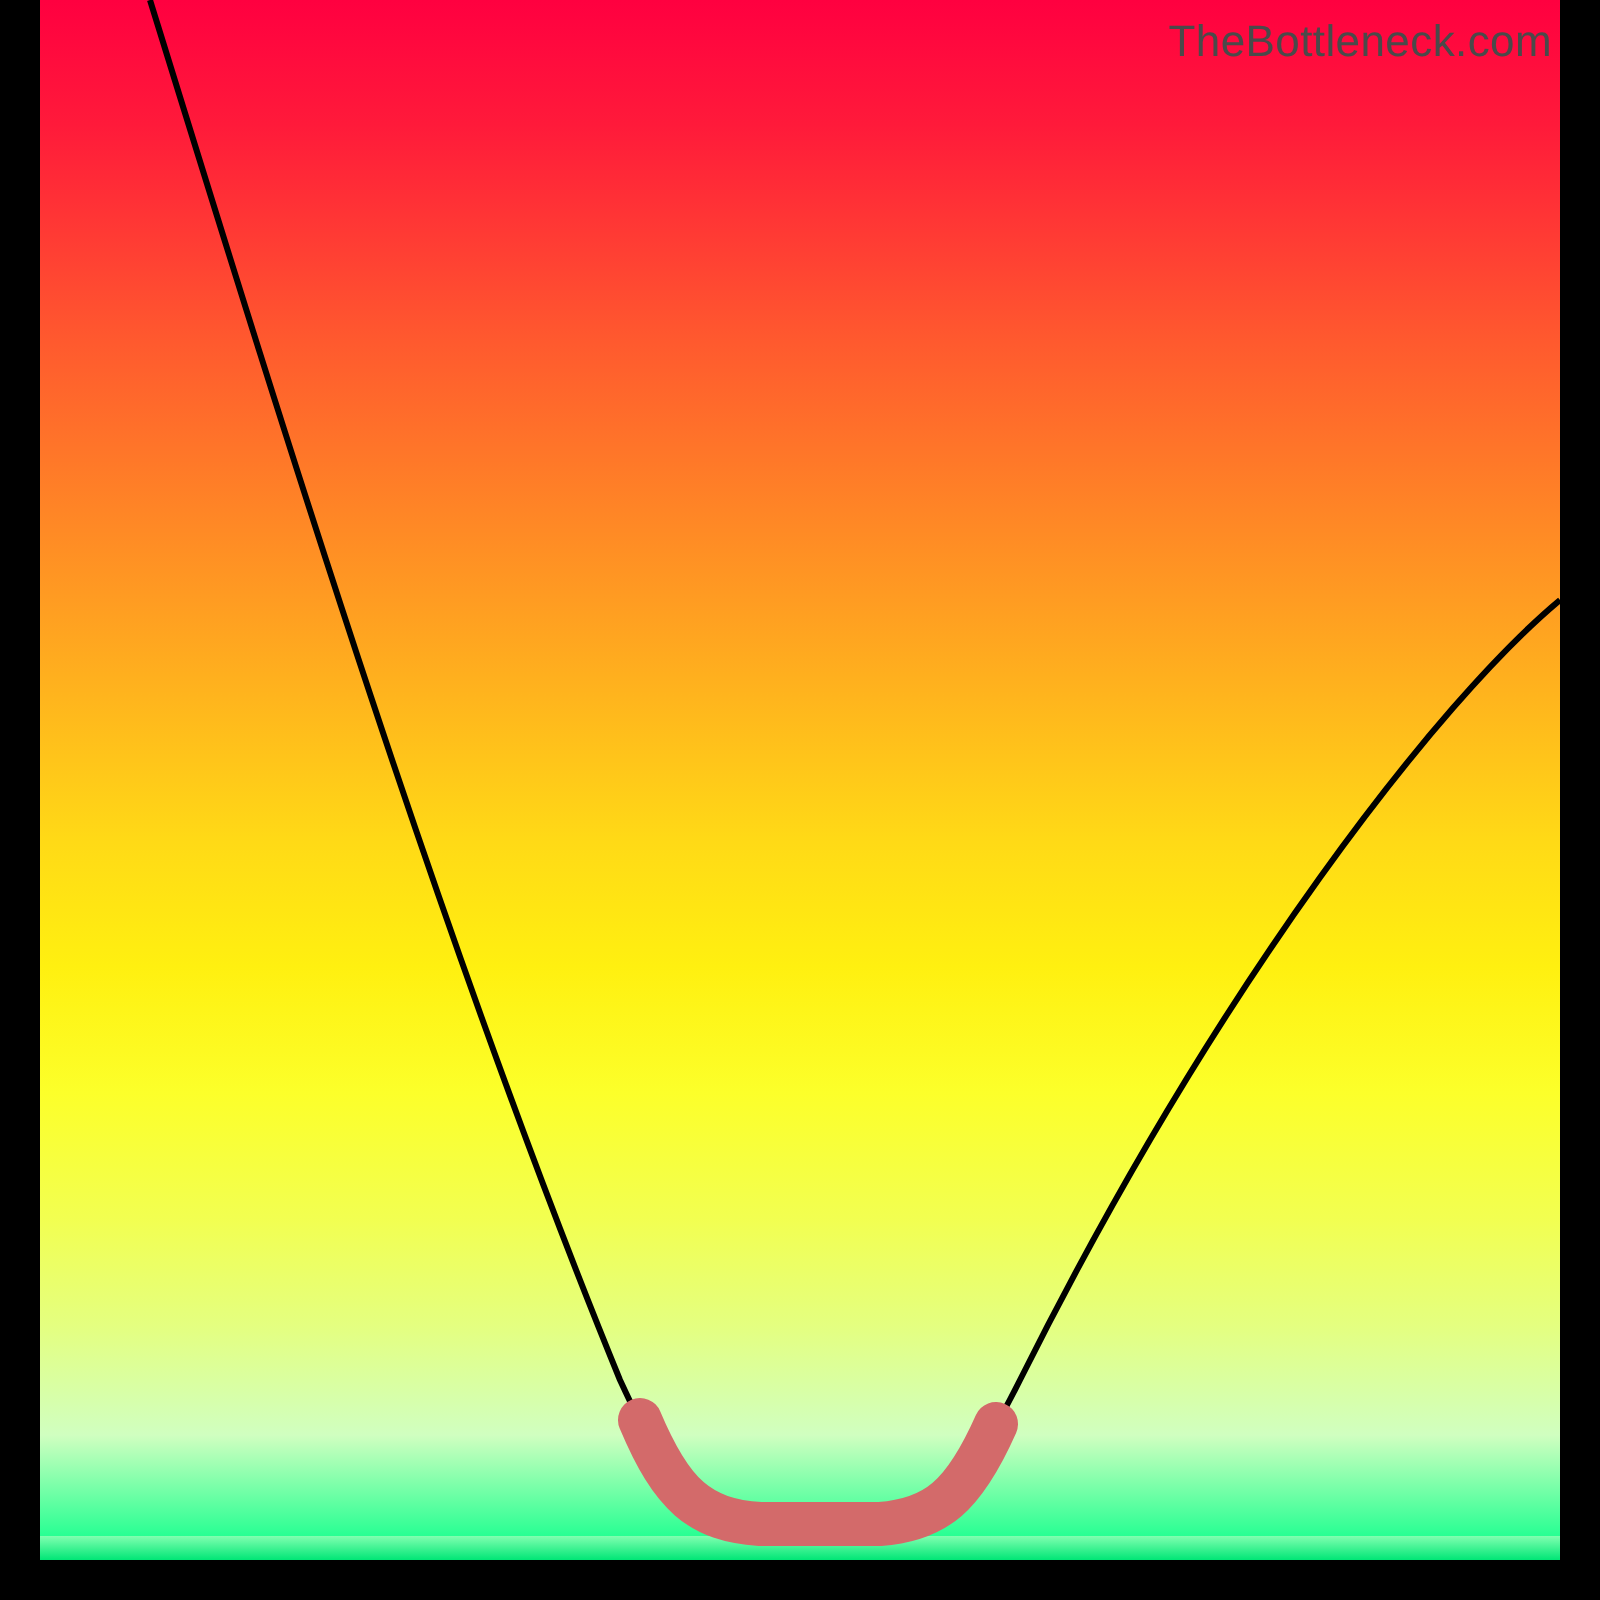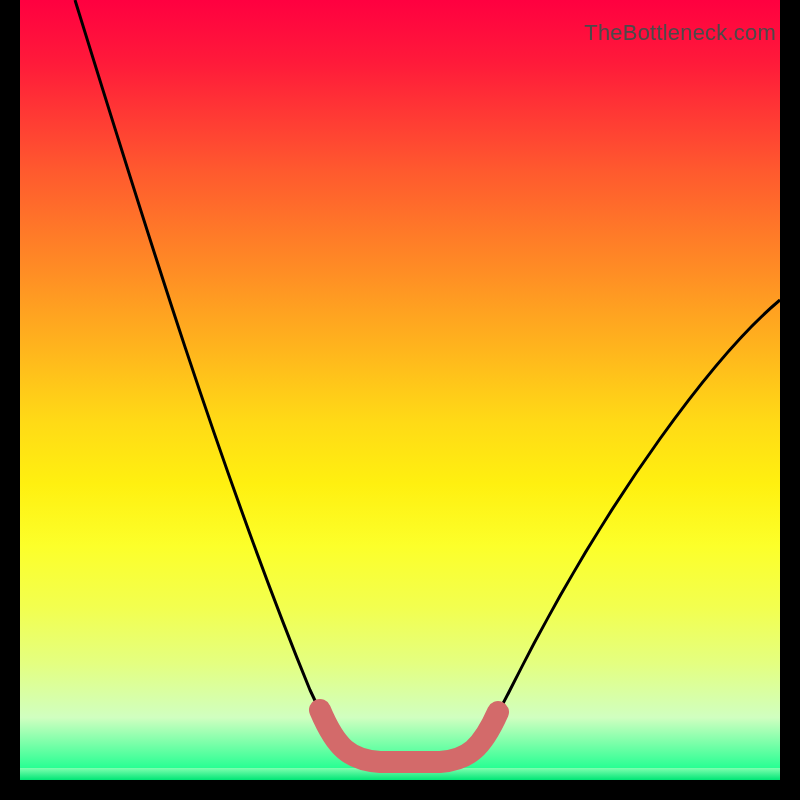--- a/index.html
+++ b/index.html
@@ -45,21 +45,21 @@
     content: "";
     position: absolute;
     left: 0;
     bottom: 0;
     width: 100%;
     height: 12px;
     background: linear-gradient(to bottom, #80ffb0, #00e676);
   }
   .watermark {
     position: absolute;
-    top: 20px;
+    top: 8px;
     right: 24px;
     color: #4a4a4a;
     font-size: 22px;
     z-index: 5;
     letter-spacing: 0.2px;
   }
   svg.overlay {
     position: absolute;
     left: 20px;
     top: 0;

